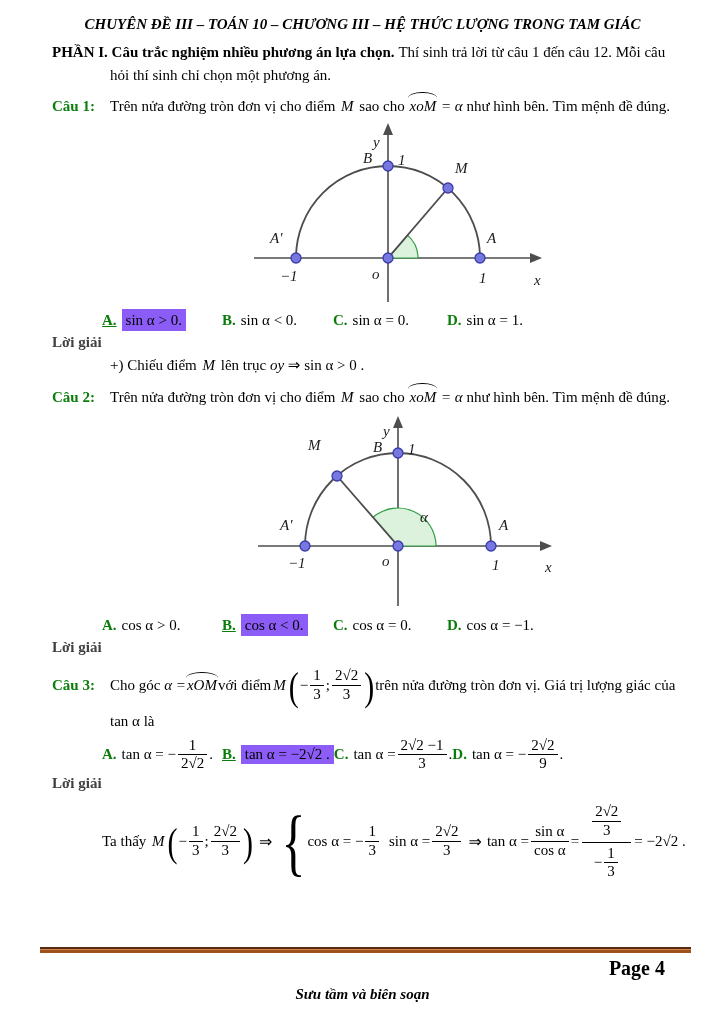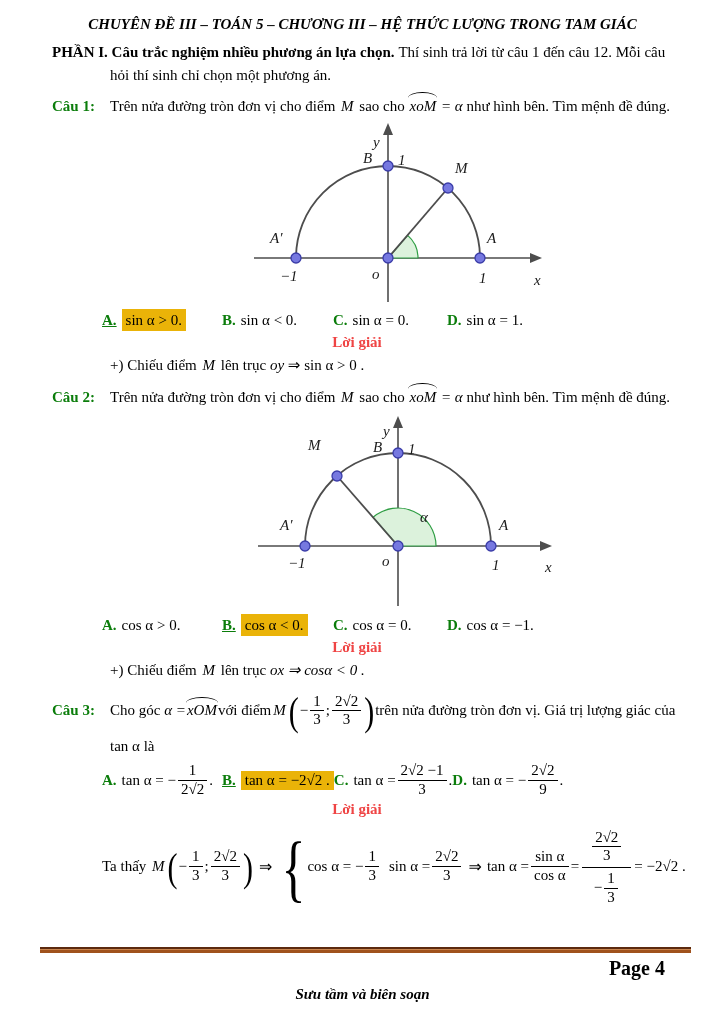--- a/index.html
+++ b/index.html
@@ -19,22 +19,22 @@
         border-top:1.4px solid #000;border-radius:50% 50% 0 0 / 100% 100% 0 0;}
   svg.diag{display:block;}
   #d1{margin:4px 0 0 246px;}
   #d2{margin:4px 0 0 250px;}
   .dlabel{font-family:"Liberation Serif",serif;font-style:italic;font-size:15px;fill:#1a1a1a;}
   .ansrow{margin:6px 15px 0 102px;display:flex;align-items:center;line-height:1.35;}
   .ans{display:inline-flex;align-items:center;white-space:nowrap;}
   .ans1{flex:0 0 120px;}.ans2{flex:0 0 111px;}.ans3{flex:0 0 114px;}.ans4{flex:1;}
   .letter{color:#0b7d0b;font-weight:bold;margin-right:5px;}
   .u{text-decoration:underline;}
-  .hl{background:#eab308;padding:1px 4px;}
-  .loigiai{margin-left:52px;width:610px;text-align:center;color:#ef4444;font-weight:bold;margin-top:3px;}
+  .hl{background:#8b5cf6;padding:1px 4px;}
+  .loigiai{margin-left:52px;width:610px;text-align:left;color:#404040;font-weight:bold;margin-top:3px;}
   .solline{margin:3px 20px 0 110px;line-height:1.5;}
   .frac{display:inline-flex;flex-direction:column;vertical-align:middle;text-align:center;
         line-height:1.05;margin:0 2px;}
   .frac .num{display:block;border-bottom:1px solid #000;padding:0 3px 1px 3px;}
   .frac .den{display:block;padding:1px 3px 0 3px;}
   .bigp{display:inline-block;font-size:30px;line-height:0.9;transform:scaleY(1.35);
         font-weight:400;margin:0 1px;vertical-align:middle;}
   .q3line{margin:12px 20px 0 52px;display:flex;align-items:center;line-height:1.3;}
   .tanline{margin:10px 0 0 110px;}
   .ansrow3{margin:8px 10px 0 102px;display:flex;align-items:center;}
@@ -53,21 +53,21 @@
         background:linear-gradient(to bottom,#5c2a0e 0 2px,#c8854f 2px 3px,#a0521d 3px 6px);}
   .footer-page{position:absolute;right:60px;top:957px;font-weight:bold;font-size:20px;}
   .footer-credit{position:absolute;left:0;right:0;top:986px;text-align:center;
         font-weight:bold;font-style:italic;font-size:15px;}
 </style>
 </head>
 <body>
 
 <div class="page">
 
-  <div class="header-title">CHUYÊN ĐỀ III – TOÁN  5 – CHƯƠNG III – HỆ THỨC LƯỢNG TRONG TAM GIÁC</div>
+  <div class="header-title">CHUYÊN ĐỀ III – TOÁN  10 – CHƯƠNG III – HỆ THỨC LƯỢNG TRONG TAM GIÁC</div>
 
   <div class="part-intro"><span class="b">PHẦN I.</span><span class="b"> Câu trắc nghiệm nhiều phương án lựa chọn. </span><span>Thí sinh trả lời từ câu 1 đến câu 12. Mỗi câu hỏi thí sinh chỉ chọn một phương án.</span></div>
 
   <div class="qrow">
     <span class="qlabel">Câu 1:</span>
     <span class="qtext"><span>Trên nửa đường tròn đơn vị cho điểm </span><span class="mvar">M</span><span> sao cho </span><span class="overarc">xoM</span><span class="it"> = α </span><span> như hình bên. Tìm mệnh đề đúng.</span></span>
   </div>
 
   <svg id="d1" class="diag" width="300" height="182" viewBox="0 0 300 182">
     <line x1="8" y1="137" x2="286" y2="137" stroke="#4d4d4d" stroke-width="1.6"></line>
@@ -162,21 +162,20 @@
         <span>cos α = 0.</span>
       </span>
     <span class="ans ans4">
         <span class="letter">D.</span>
         <span>cos α = −1.</span>
       </span>
   </div>
 
   <div class="loigiai">Lời giải</div>
 
-  <div class="solline"><span>+) Chiếu điểm </span><span class="mvar">M</span><span> lên trục </span><span class="it">ox</span><span class="it"> ⇒ cosα &lt; 0 .</span></div>
 
   <div class="q3line">
     <span class="qlabel">Câu 3:</span>
     <span>Cho góc </span>&nbsp;<span class="it">α = </span><span class="overarc">xOM</span><span> với điểm </span><span class="mvar">M</span><span class="bigp">(</span><span>−</span><span class="frac">
         <span class="num">1</span>
         <span class="den">3</span>
       </span><span>;</span><span class="frac">
         <span class="num">2√2</span>
         <span class="den">3</span>
       </span><span class="bigp">)</span><span> trên nửa đường tròn đơn vị. Giá trị lượng giác của</span>

